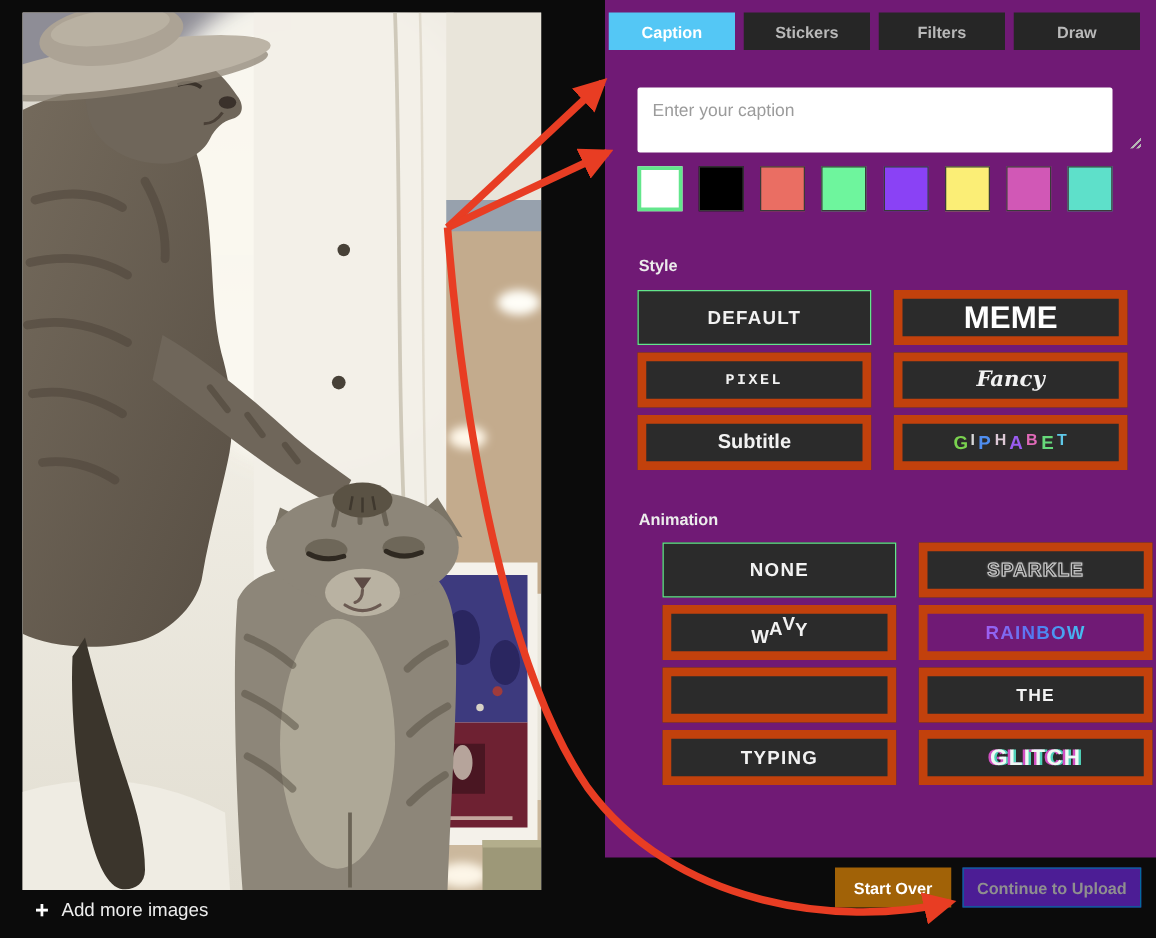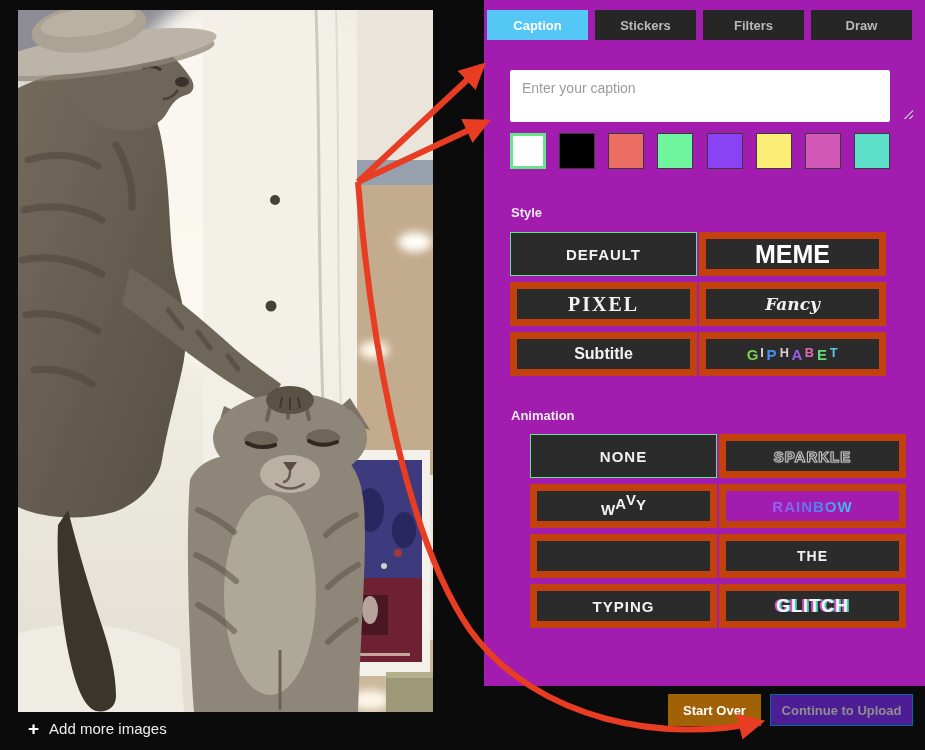--- a/index.html
+++ b/index.html
@@ -11,21 +11,21 @@
 
   
   .preview { position:absolute; left:18px; top:10px; width:415px; height:702px; background:#d8d4ca; overflow:hidden; }
   .preview svg { display:block; }
 
   .add-more { position:absolute; left:28px; top:719px; display:flex; align-items:center; gap:10px; cursor:pointer; }
   .add-more .plus { color:#ffffff; font-size:19px; font-weight:700; line-height:1; }
   .add-more .lbl { color:#ededed; font-size:15px; }
 
   
-  .panel { position:absolute; left:484px; top:0; width:441px; height:686px; background:#a21caf; }
+  .panel { position:absolute; left:484px; top:0; width:441px; height:686px; background:#701a75; }
 
   .tabs { position:absolute; left:3px; top:10px; width:425px; height:30px; display:flex; gap:7px; }
   .tab { flex:1; display:flex; align-items:center; justify-content:center; background:#262626;
          color:#b9b9b9; font-size:13px; font-weight:700; cursor:pointer; }
   .tab.active { background:#54c7f5; color:#ffffff; }
 
   .caption-box { position:absolute; left:26px; top:70px; width:380px; height:52px;
                  background:#ffffff; border:none; border-radius:2px; resize:none;
                  font-family:"Liberation Sans", sans-serif; font-size:14px; color:#333;
                  padding:10px 12px; outline:none; }
@@ -35,29 +35,29 @@
           clip-path:polygon(100% 0, 100% 100%, 0 100%); }
 
   .swatches { position:absolute; left:26px; top:133px; width:380px; display:flex; justify-content:space-between; }
   .swatch { width:36px; height:36px; border:1px solid #3a3a3a; cursor:pointer; }
   .swatch.selected { border:3px solid #63e68c; }
 
   .section-label { position:absolute; left:27px; color:#ececec; font-size:13px; font-weight:700; }
   .style-label { top:205px; }
   .anim-label { top:408px; }
 
-  .opt-grid { position:absolute; left:26px; width:380px; display:grid; grid-template-columns:187px 187px; gap:6px 2px; }
+  .opt-grid { position:absolute; left:26px; width:380px; display:grid; grid-template-columns:187px 187px; gap:6px 18px; }
   .style-grid { top:232px; }
   .anim-grid { top:434px;padding-left:20px; }
   .opt { height:44px; background:#2b2b2b; border:7px solid #c2410c; display:flex; align-items:center; justify-content:center; cursor:pointer; color:#f2f2f2; }
   .opt.selected { border:1px solid #63e68c; }
 
   .t-default, .t-none, .t-typing { font-size:15px; font-weight:700; letter-spacing:1px; }
   .t-meme { font-size:25px; font-weight:900; letter-spacing:0; color:#ffffff; }
-  .t-pixel { font-family:Liberation Serif, serif; font-size:20px; font-weight:700; letter-spacing:2px;text-align:right; }
+  .t-pixel { font-family:Liberation Mono, monospace; font-size:12px; font-weight:700; letter-spacing:2px;text-align:right; }
   .t-fancy { font-family:"DejaVu Serif", serif; font-style:italic; font-size:17px; font-weight:600; }
   .t-subtitle { font-size:16px; font-weight:600; }
   .t-giphabet span { display:inline-block; font-size:15px; font-weight:800; padding:0 1px; }
   .t-giphabet span:nth-child(even){ transform:translateY(-2px) scale(.85); }
   .t-sparkle { font-size:15px; font-weight:800; letter-spacing:1px; color:#242424;
                -webkit-text-stroke:1px #c2c2c2; text-shadow:0 0 2px #dcdcdc; }
   .t-wavy span { display:inline-block; font-size:15px; font-weight:800; }
   .t-rainbow { font-size:15px; font-weight:800; letter-spacing:1px;
                background:linear-gradient(90deg,#f2506e,#a45cf2,#4f7cf2,#44c6f0,#52e87e);
                -webkit-background-clip:text; background-clip:text; color:transparent; }

